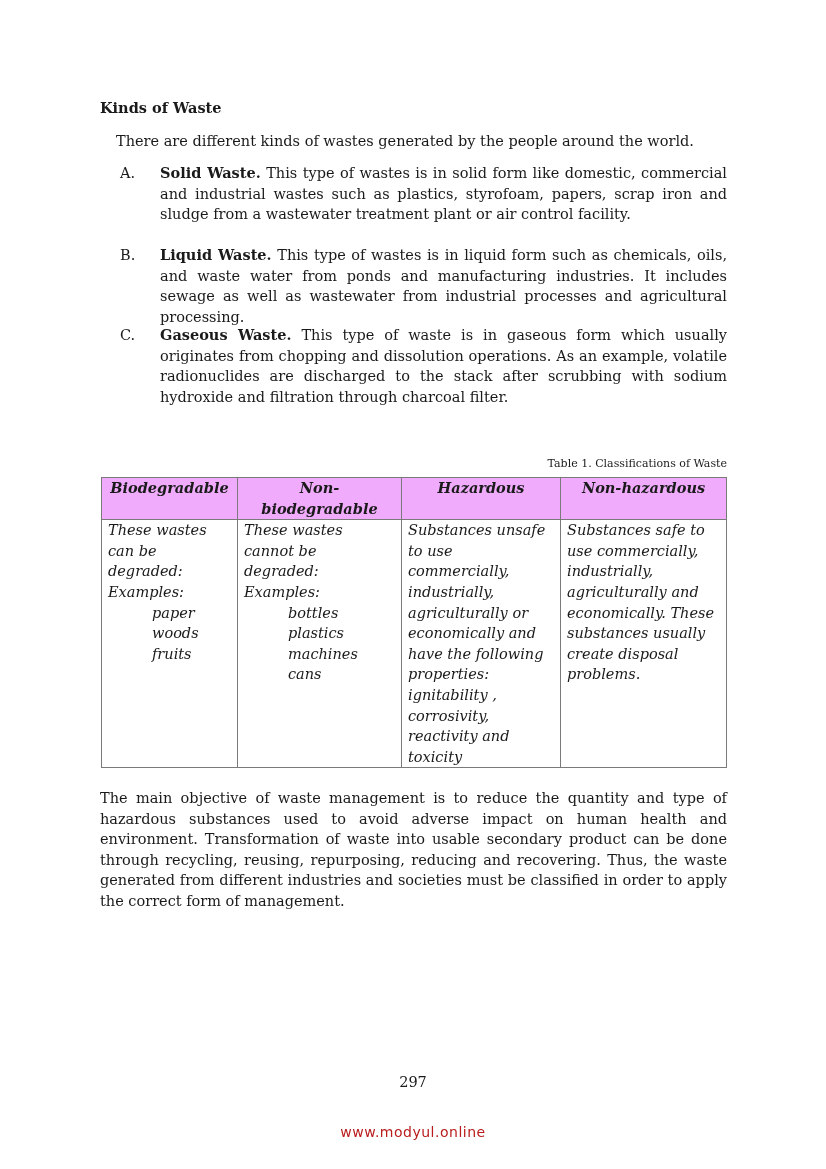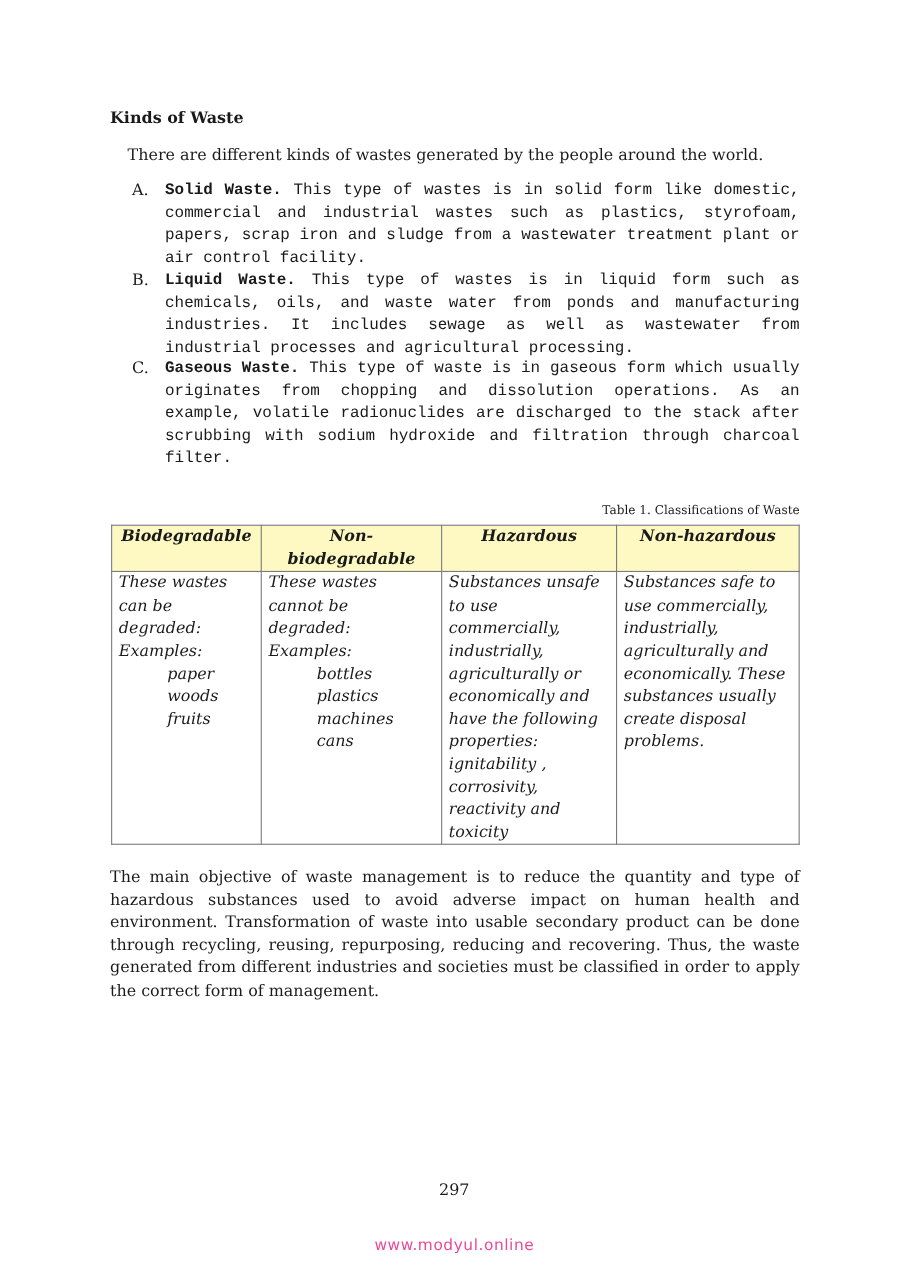--- a/index.html
+++ b/index.html
@@ -43,23 +43,22 @@
       width: 607px;
       font-size: 14.5px;
       line-height: 20.6px;
     }
     .list-item .letter {
       position: absolute;
       left: 0;
       top: 0;
     }
     .list-item .body {
-      margin-left: 30px;
+      margin-left: 40px;
       text-align: justify;
-      font-family: Liberation Mono, monospace;
     }
     .list-item .body b { font-weight: bold; }
     #item-a { top: 163px; }
     #item-b { top: 245px; }
     #item-c { top: 325px; }
 
     .caption {
       position: absolute;
       top: 457px;
       left: 0;
@@ -75,21 +74,21 @@
       border-collapse: collapse;
       font-size: 14.5px;
       line-height: 20.6px;
     }
     table.waste th, table.waste td {
       border: 1px solid #7a7a7a;
       vertical-align: top;
       padding: 0 6px;
     }
     table.waste th {
-      background: #fef9c3;
+      background: #f0abfc;
       font-style: italic;
       font-weight: bold;
       text-align: center;
       height: 41px;
     }
     table.waste td {
       height: 247px;
       text-align: left;
       font-style: italic;
     }
@@ -118,21 +117,21 @@
       font-size: 14.5px;
     }
     .watermark {
       position: absolute;
       top: 1124px;
       left: 0;
       width: 826px;
       text-align: center;
       font-family: "DejaVu Sans", sans-serif;
       font-size: 14px;
-      color: #ec4899;
+      color: #b91c1c;
       letter-spacing: 0.5px;
     }
   </style>
 </head>
 <body>
 
 <div class="page">
   <div class="heading">Kinds of Waste</div>
   <div class="intro">There are different kinds of wastes generated by the people around the world.</div>
 

